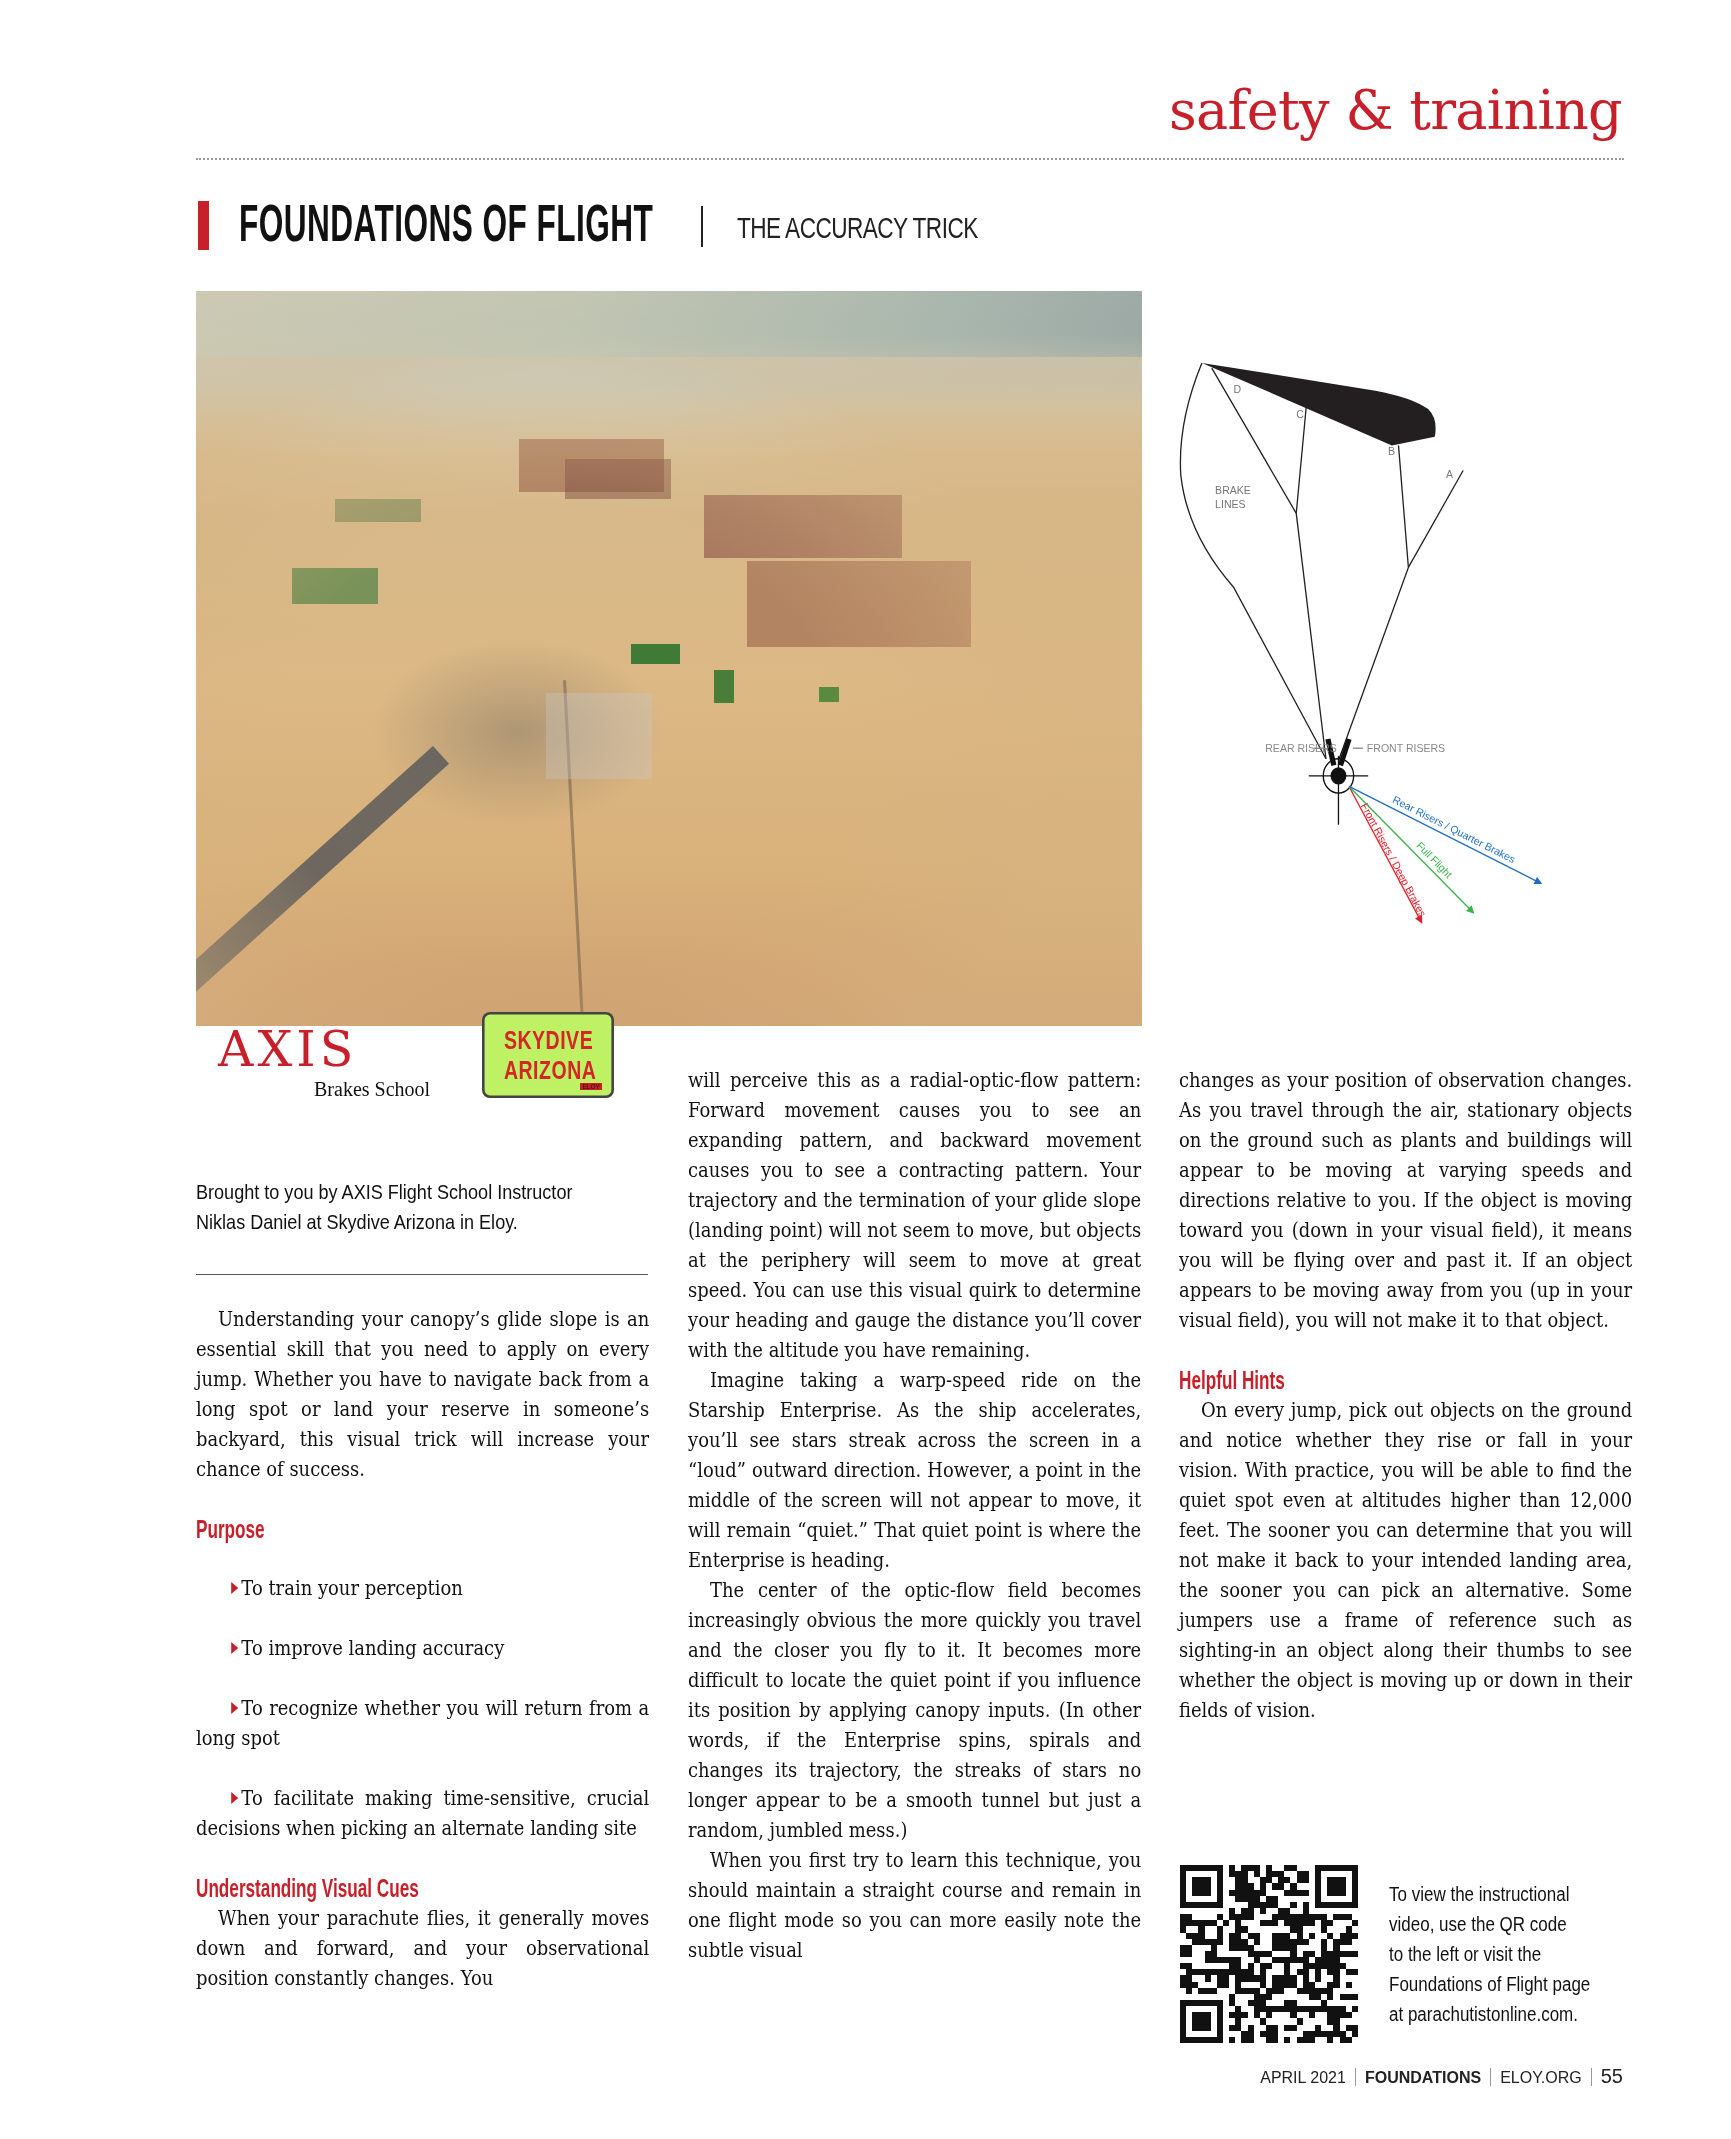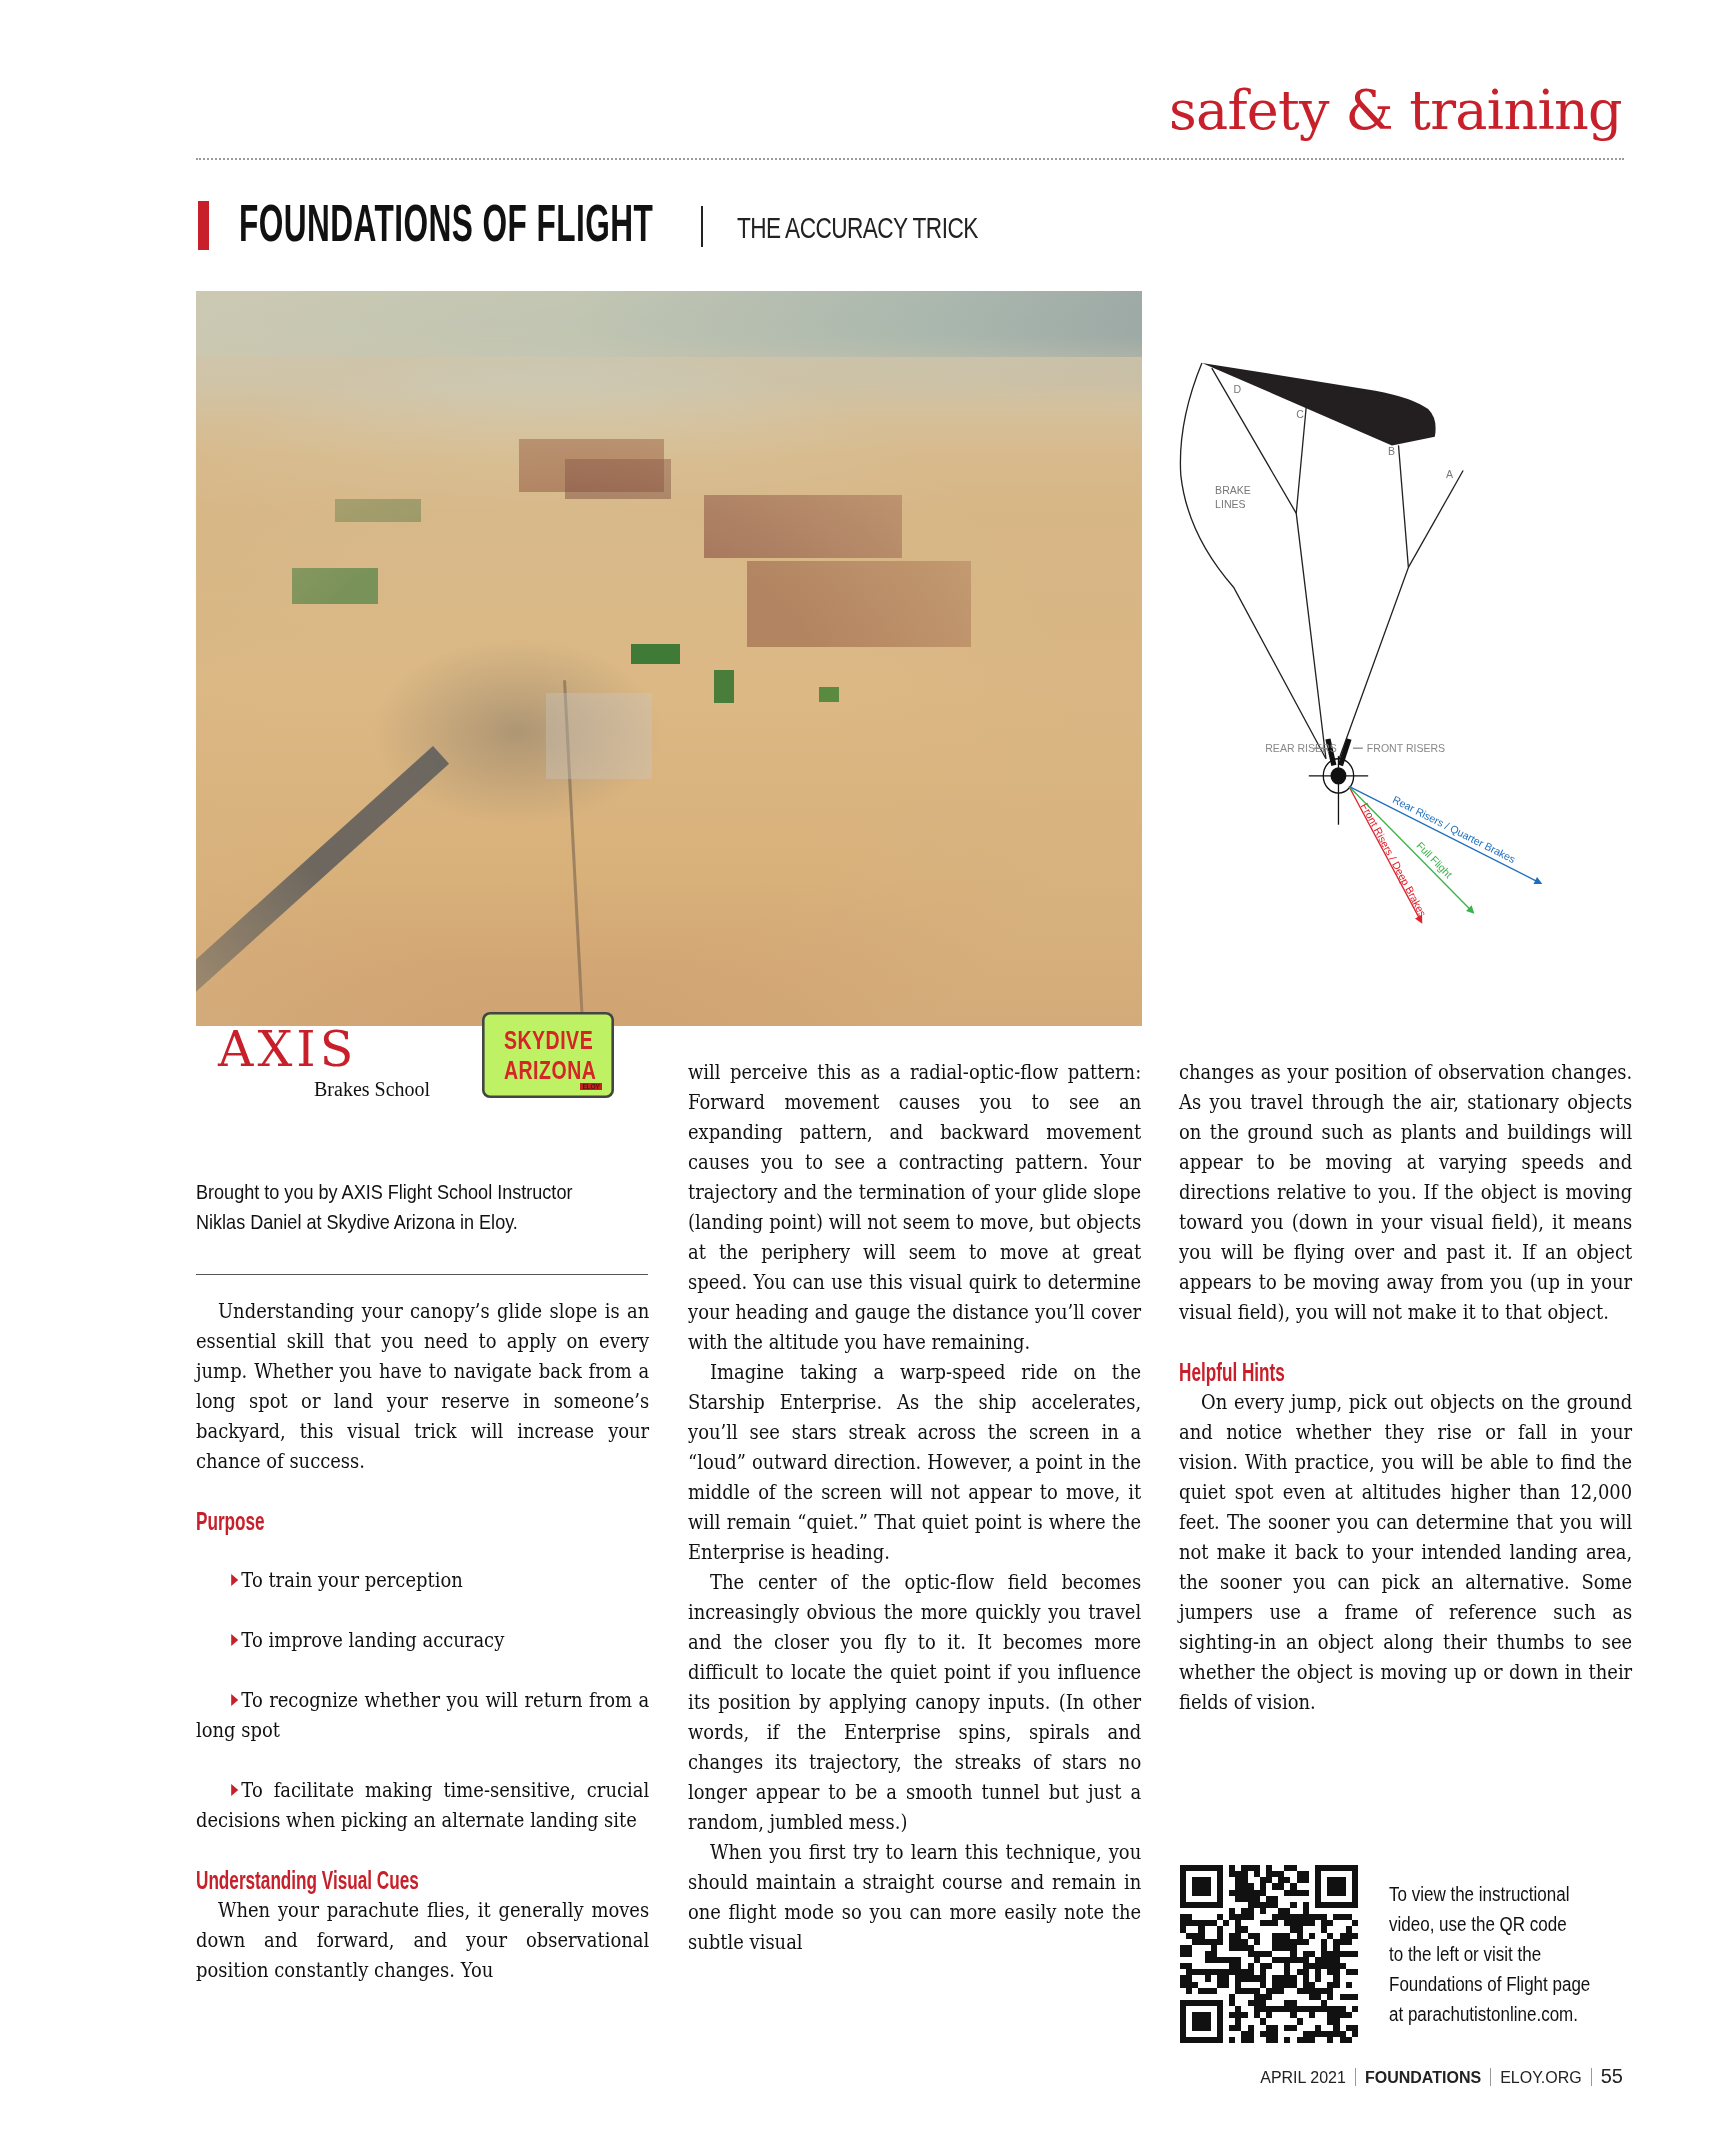--- a/index.html
+++ b/index.html
@@ -48,21 +48,21 @@
     box-shadow: inset 0 0 0 2.6px #444; }
   .sda-line { position: absolute; left: 6.6px; width: 119px; text-align: center; font-family: "Liberation Sans", sans-serif; font-weight: bold;
     color: #d42626; font-size: 26px; line-height: 1; transform: scaleX(0.75); transform-origin: center; letter-spacing: 0.7px; }
   .sda-eloy { position: absolute; right: 12px; bottom: 8px; font-family: "Liberation Sans", sans-serif; font-size: 6.6px; background: #c82020; color: #111; padding: 0 2px; }
 
   .credit { left: 196px; top: 1177px; width: 462px; font-family: "Liberation Sans", sans-serif; font-size: 21px; line-height: 30px; color: #111;
     transform: scaleX(0.86); transform-origin: left top; width: 534px; }
   .credit-rule { left: 196px; top: 1274px; width: 452px; height: 1.3px; background: #555; }
 
   .body { font-family: "DejaVu Serif", serif; font-size: 20.4px; line-height: 30px; color: #111;
-    text-align: justify; }
+    text-align: justify; margin-top: 8px; }
   .col { position: absolute; width: 453px; }
   .col1 { left: 196px; }
   .col2 { left: 688px; }
   .col3 { left: 1179px; }
   .col p { margin: 0; text-indent: 25px; }
   .col p.noindent { text-indent: 0; }
   .inner { transform: scaleX(0.88); transform-origin: left top; width: 515px; }
   .head { font-family: "Liberation Sans", sans-serif; font-weight: bold; color: #c8202a; font-size: 25px; line-height: 30px;
     transform: scaleX(0.78); transform-origin: left top; white-space: nowrap; }
   .bullet { position: relative; margin: 0; text-indent: 0; padding-left: 0; }

